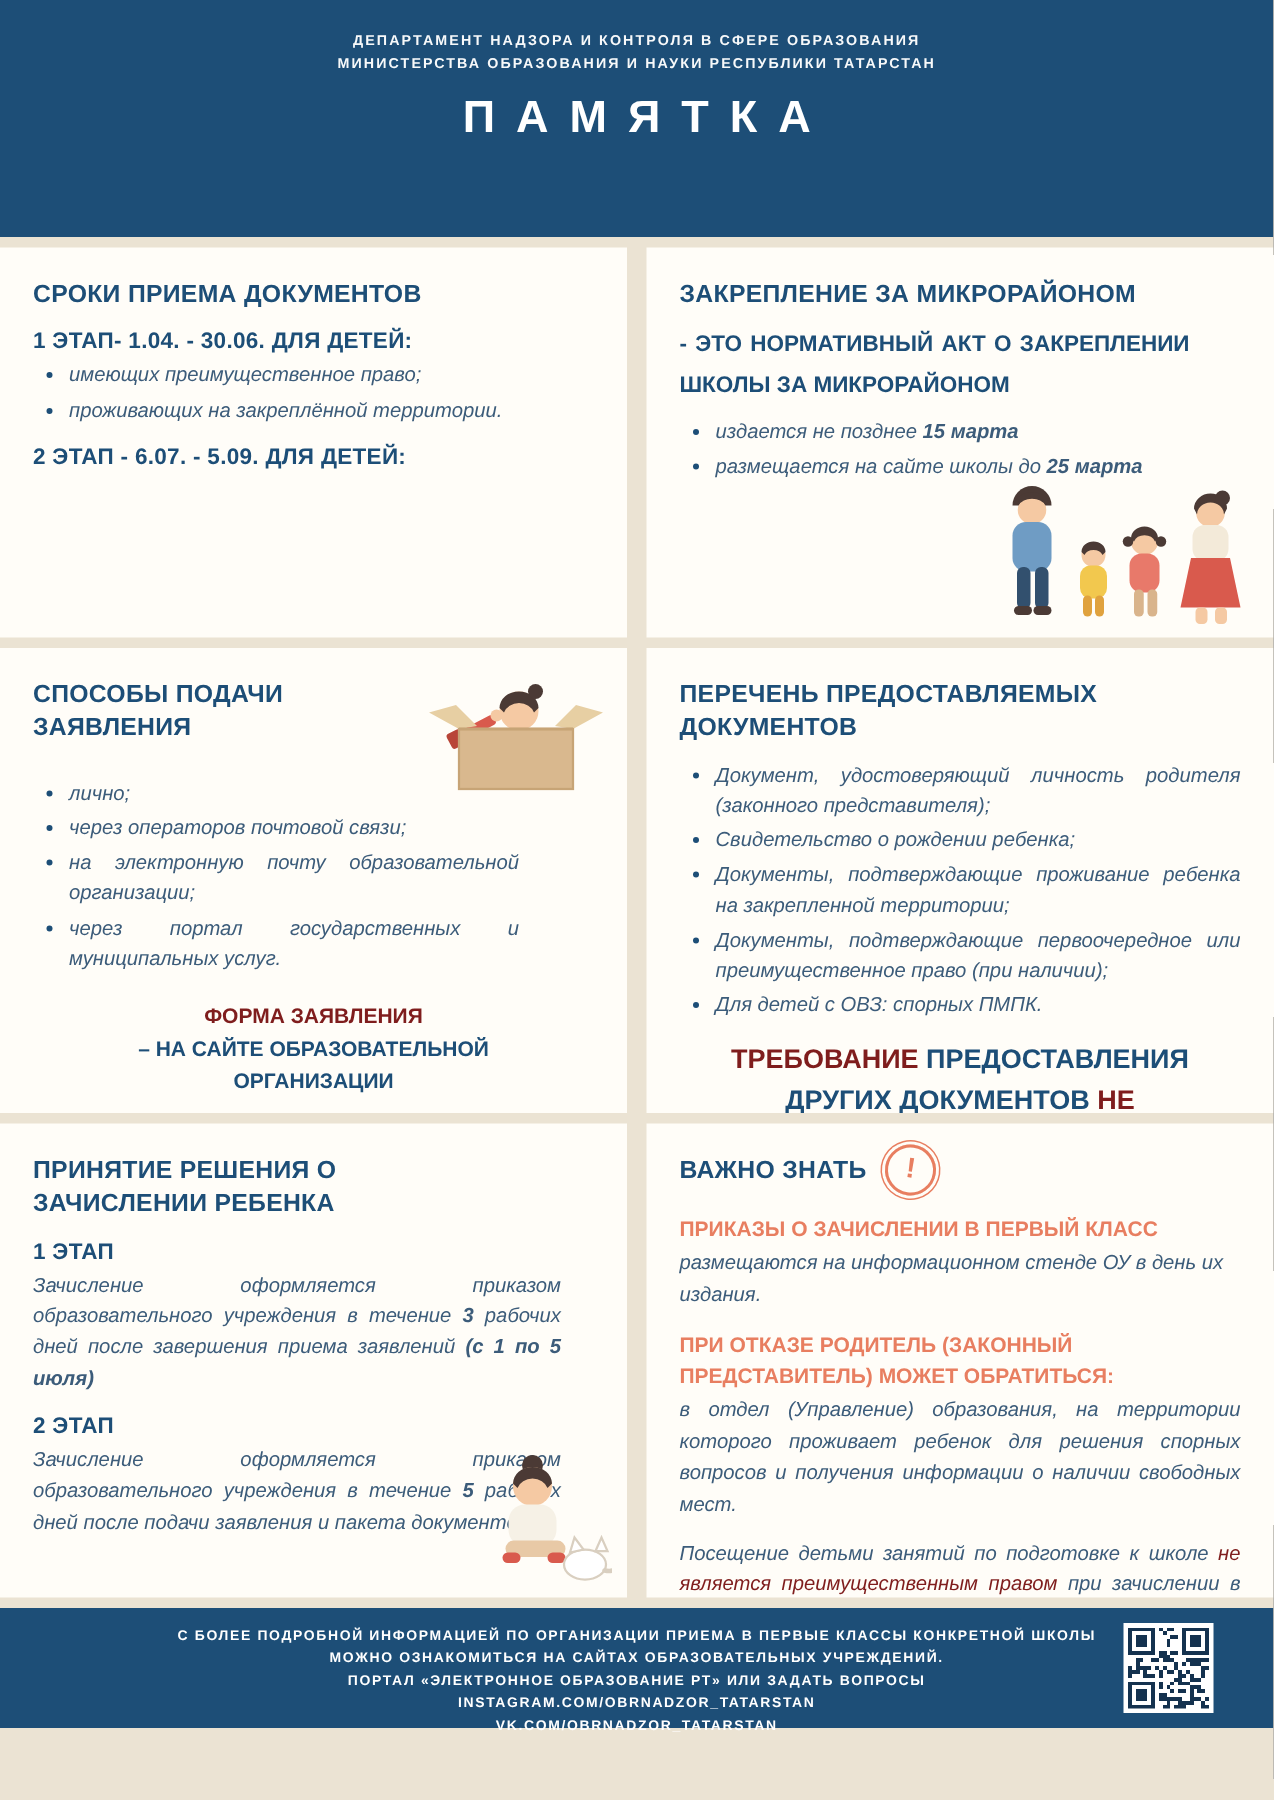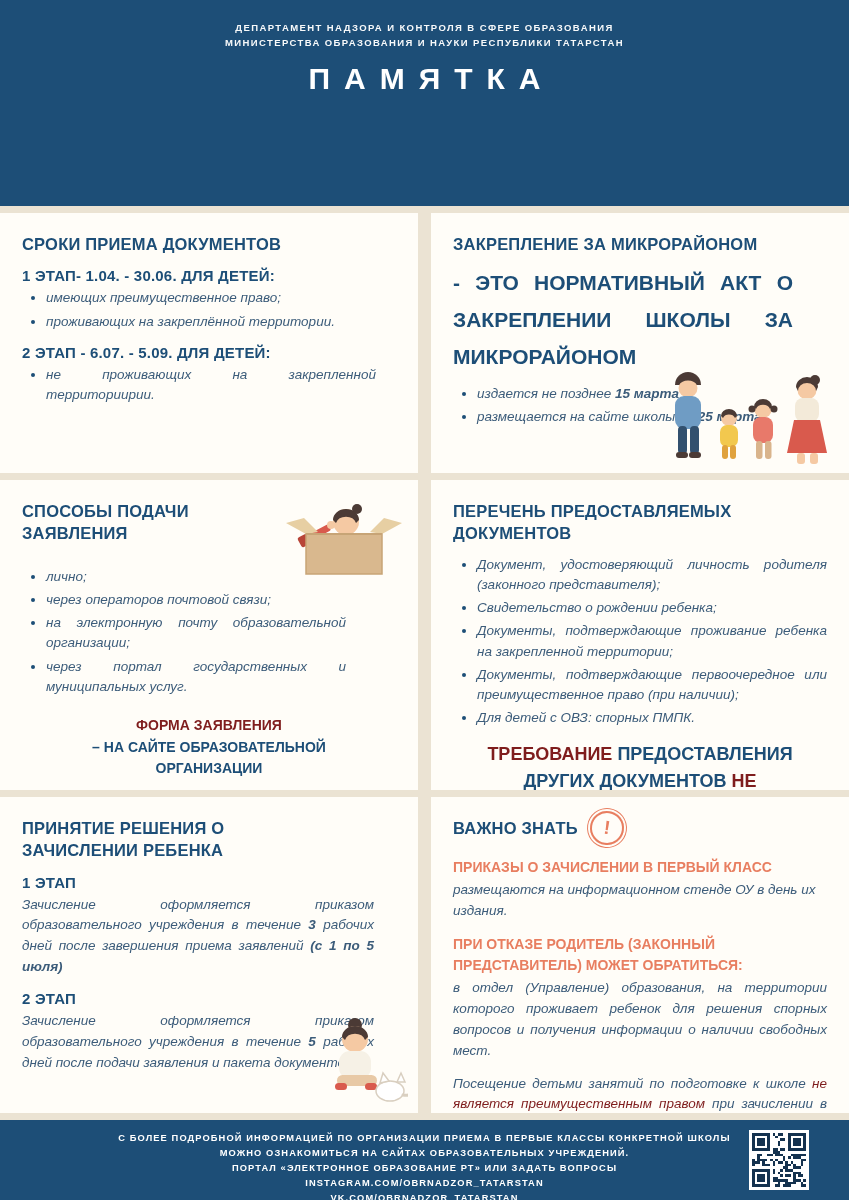--- a/index.html
+++ b/index.html
@@ -3,21 +3,21 @@
 <meta charset="utf-8">
 <style>
   html,body { margin:0; padding:0; background:#9a9a9a; }
   .poster {
     width:849px; height:1200px; margin:0 auto; position:relative;
     background:#ebe3d3; font-family:"Liberation Sans", sans-serif;
     overflow:hidden;
   }
   
   .header {
-    height:206px; background:#1d4e77; color:#fff; text-align:center;
+    height:158px; background:#1d4e77; color:#fff; text-align:center;
     box-sizing:border-box; padding-top:20px;
   }
   .dept { font-size:9.5px; font-weight:bold; letter-spacing:1.4px; line-height:1.6; opacity:.97; }
   .dept span { display:block; }
   .title { font-size:30px; font-weight:bold; letter-spacing:14px; margin:12px 0 9px; padding-left:14px; }
   .subtitle { font-size:17px; font-weight:bold; letter-spacing:3px; line-height:1.65; }
   .subtitle span { display:block; }
   
   .grid {
     display:grid; grid-template-columns:1fr 1fr; grid-template-rows:260px 310px 316px;
@@ -30,21 +30,21 @@
   .h.w270 { max-width:272px; }
   .stage { color:#1d4e77; font-weight:bold; font-size:15px; letter-spacing:.2px; margin:12px 0 4px; }
   ul { margin:4px 0 8px; padding-left:24px; }
   li { color:#3c5c7a; font-style:italic; font-size:13.5px; line-height:1.5; margin:3px 0; }
   li::marker { color:#1d4e77; }
   .just { text-align:justify; }
   .body { color:#3c5c7a; font-style:italic; font-size:13.5px; line-height:1.55; margin:6px 0; }
   .navy { color:#1d4e77; }
   .orange { color:#7f1d1d; }
   .b { font-weight:bold; }
-  .intro { color:#1d4e77; font-weight:bold; font-size:21px; line-height:1.75; text-align:justify; margin:4px 0 8px; }
+  .intro { color:#1d4e77; font-weight:bold; font-size:15px; line-height:1.75; text-align:justify; margin:4px 0 8px; }
   .form-note { margin:18px auto 0; max-width:300px; text-align:center; font-weight:bold; font-size:14px; line-height:1.55; }
   .docs-note { margin:12px auto 0; max-width:330px; text-align:center; font-weight:bold; font-size:18px; line-height:1.5; }
   .imp-head { display:flex; align-items:center; gap:12px; }
   .imp-icon {
     width:30px; height:30px; border:2.5px solid #e87e60; border-radius:50%;
     display:inline-flex; align-items:center; justify-content:center;
     color:#e87e60; font-weight:bold; font-size:19px; transform:rotate(8deg);
     box-shadow:0 0 0 2px #fffdf8, 0 0 0 3px #e87e60;
   }
   .imp-p-head { color:#e87e60; font-weight:bold; font-size:14px; line-height:1.5; margin:12px 0 2px; }
@@ -78,23 +78,20 @@
   <div class="grid">
 
     <div class="card">
       <div class="h">СРОКИ ПРИЕМА ДОКУМЕНТОВ</div>
       <div class="stage">1 ЭТАП- 1.04. - 30.06. ДЛЯ ДЕТЕЙ:</div>
       <ul>
         <li>имеющих преимущественное право;</li>
         <li>проживающих на закреплённой территории.</li>
       </ul>
       <div class="stage">2 ЭТАП - 6.07. - 5.09. ДЛЯ ДЕТЕЙ:</div>
-      <ul>
-        <li class="just" style="max-width:330px;">не проживающих на закрепленной территориирии.</li>
-      </ul>
     </div>
 
     <div class="card">
       <div class="h">ЗАКРЕПЛЕНИЕ ЗА МИКРОРАЙОНОМ</div>
       <div class="intro" style="max-width:340px;">-  ЭТО НОРМАТИВНЫЙ АКТ О ЗАКРЕПЛЕНИИ ШКОЛЫ ЗА МИКРОРАЙОНОМ</div>
       <ul style="max-width:300px;">
         <li><span>издается не позднее </span><span class="b">15 марта</span></li>
         <li><span>размещается на сайте школы до </span><span class="b">25 марта</span></li>
       </ul>
       <svg class="illus illus-family" viewBox="0 0 170 100">

